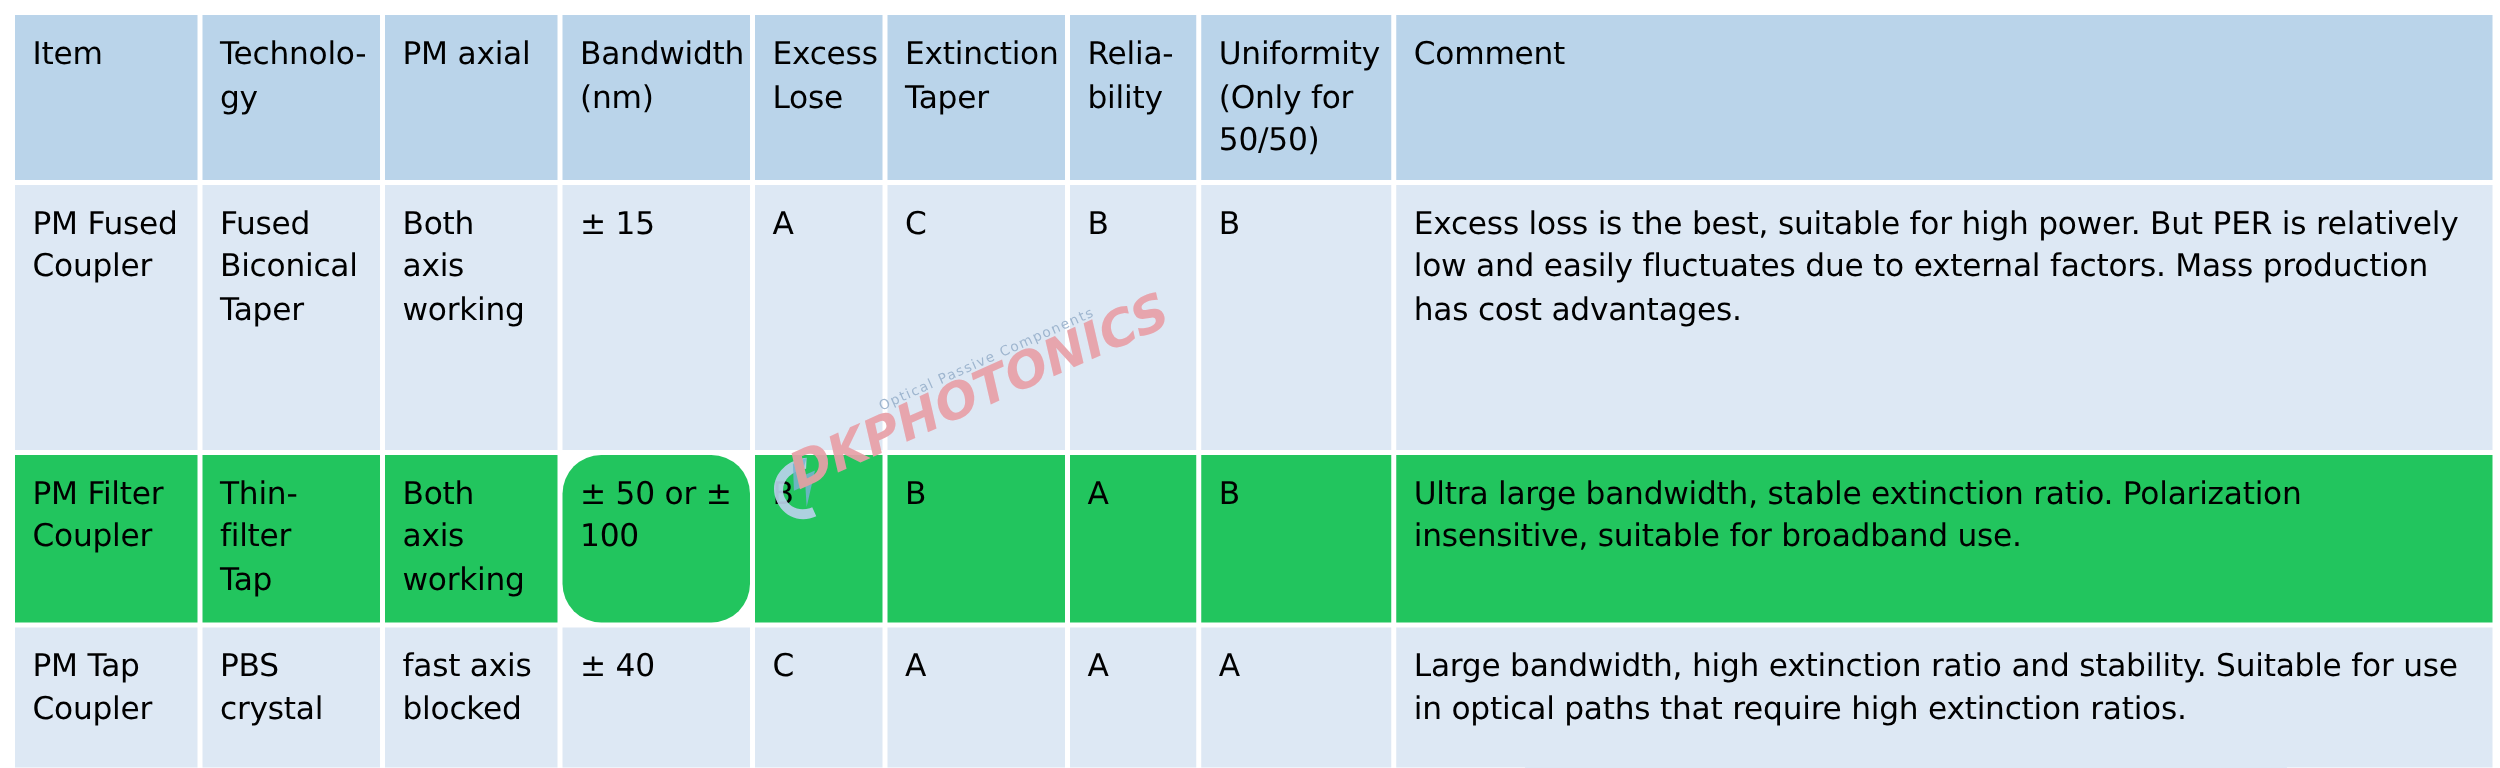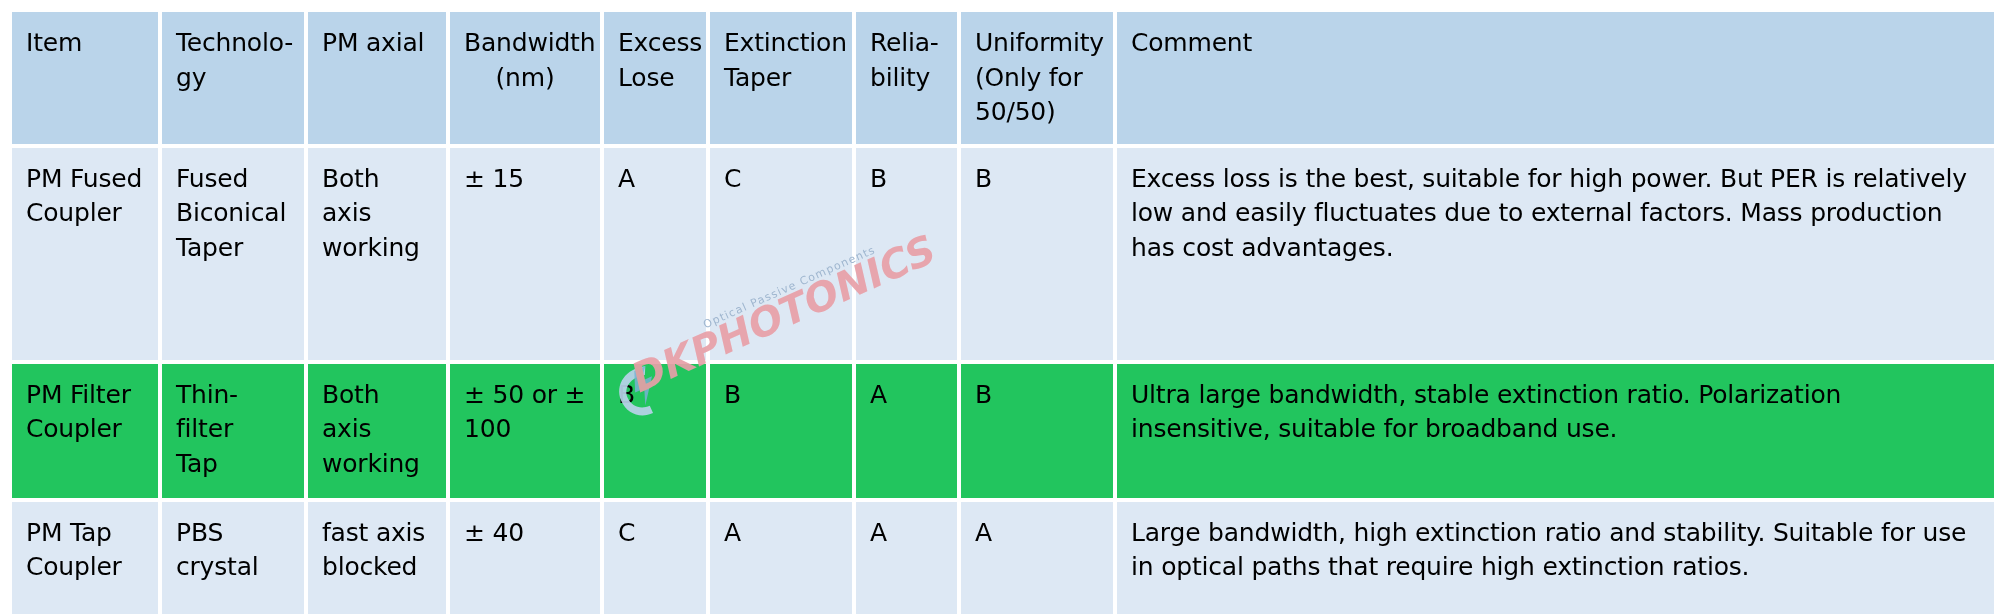--- a/index.html
+++ b/index.html
@@ -147,21 +147,21 @@
         <col class="c-rel">
         <col class="c-unif">
       <col class="c-comment">
     </colgroup>
     <thead>
       <tr class="header-row">
         <td>Item</td>
         <td style="white-space: pre-line;">Technolo-
 gy</td>
         <td>PM axial</td>
-        <td style="white-space: pre-line; text-align: center;">Bandwidth
+        <td style="white-space: pre-line;">Bandwidth
 (nm)</td>
         <td style="white-space: pre-line;">Excess
 Lose</td>
         <td style="white-space: pre-line;">Extinction
 Taper</td>
         <td style="white-space: pre-line;">Relia-
 bility</td>
         <td style="white-space: pre-line;">Uniformity
 (Only for
 50/50)</td>
@@ -184,21 +184,21 @@
         <td>B</td>
         <td>Excess loss is the best, suitable for high power. But PER is relatively low and easily fluctuates due to external factors. Mass production has cost advantages.</td>
       </tr>
       <tr class="row-dark r2">
         <td style="white-space: pre-line;">PM Filter
 Coupler</td>
         <td style="white-space: pre-line;">Thin-filter
 Tap</td>
         <td style="white-space: pre-line;">Both axis
 working</td>
-        <td style="white-space: pre-line;">± 50 or ±
+        <td style="white-space: pre-line; border-radius: 31px;">± 50 or ±
 100</td>
         <td>B</td>
         <td>B</td>
         <td>A</td>
         <td>B</td>
         <td>Ultra large bandwidth, stable extinction ratio. Polarization insensitive, suitable for broadband use.</td>
       </tr>
       <tr class="row-light r3">
         <td style="white-space: pre-line;">PM Tap
 Coupler</td>

